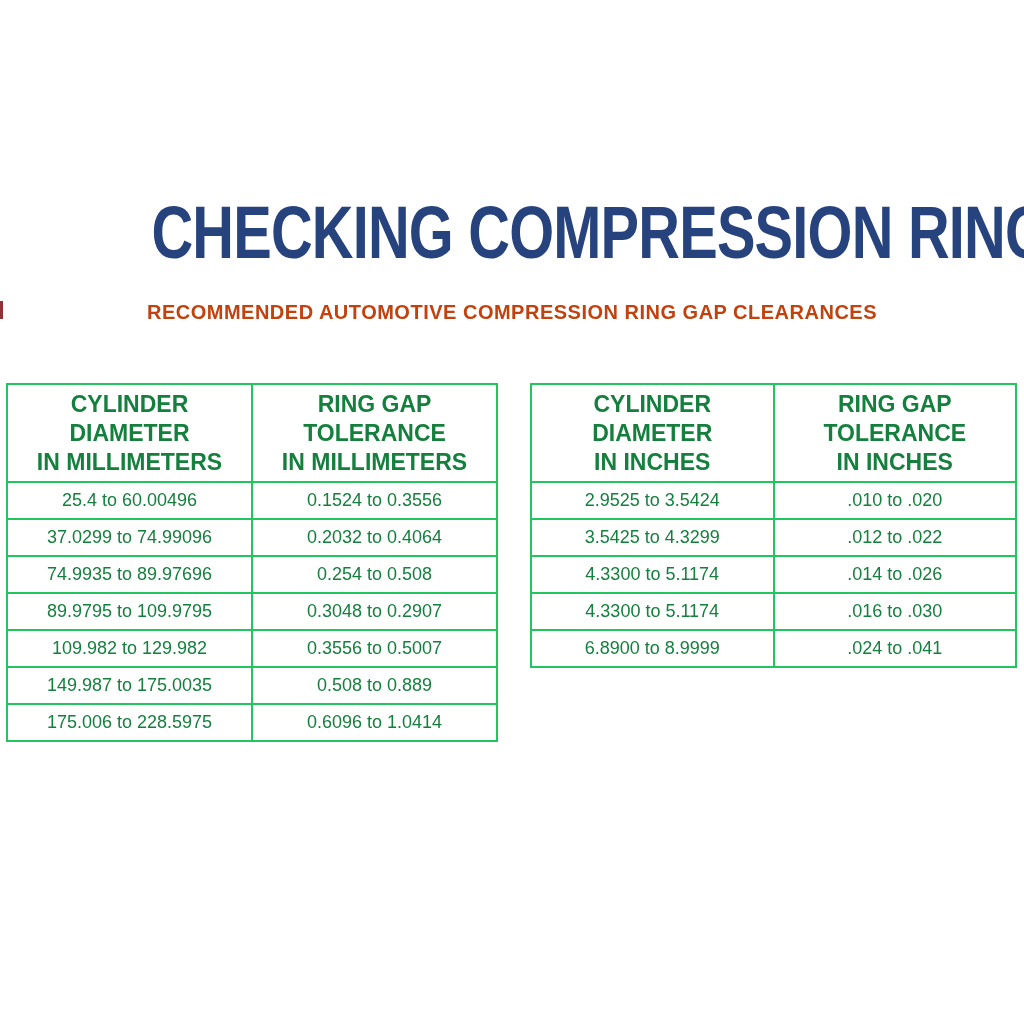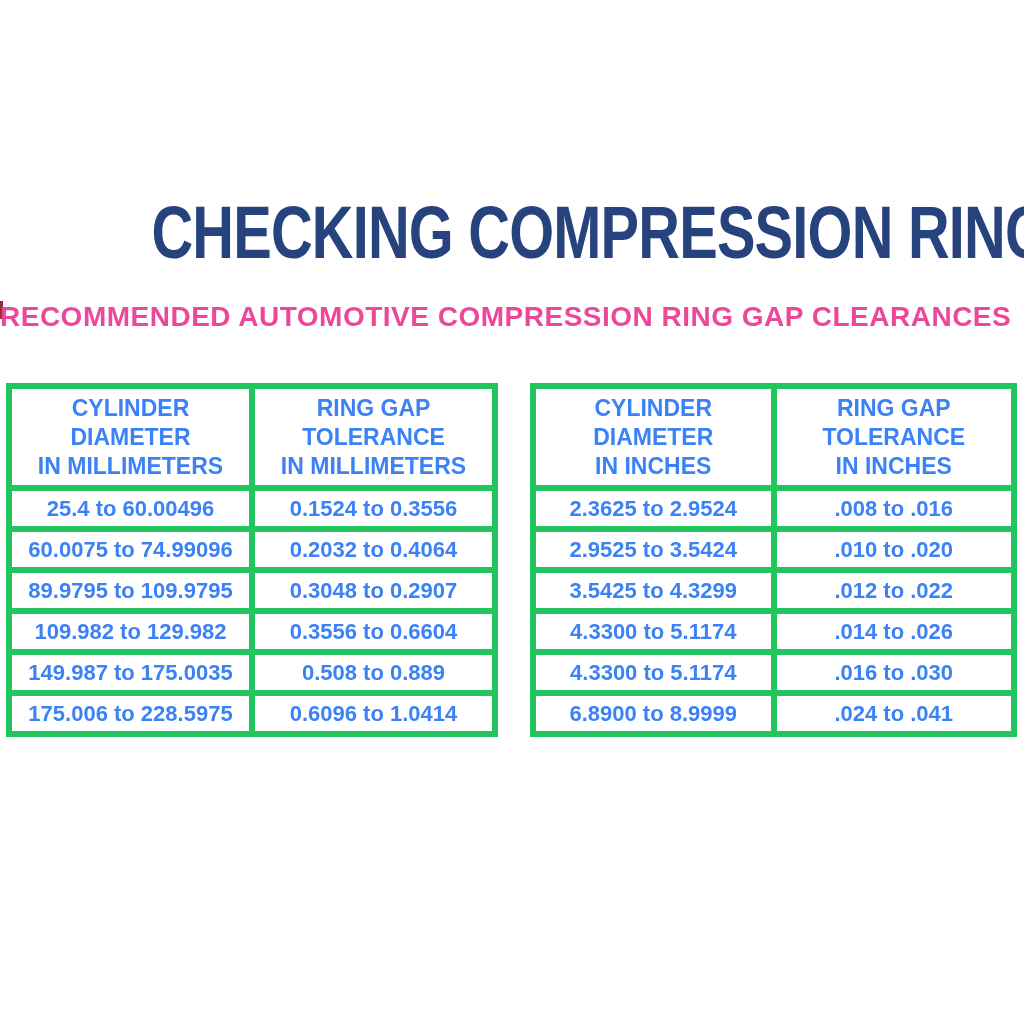--- a/index.html
+++ b/index.html
@@ -41,54 +41,54 @@
     transform: scaleX(0.78);
     transform-origin: center;
     letter-spacing: -1px;
   }
   .subtitle {
     position: absolute;
     top: 301px;
     left: 0;
     width: 1024px;
     margin: 0;
-    text-align: left;
-    color: #ec4899;
-    font-size: 28px;
+    text-align: center;
+    color: #c2410c;
+    font-size: 20px;
     font-weight: bold;
     letter-spacing: 0.5px;
     white-space: nowrap;
   }
   table.gap-table {
     position: absolute;
     top: 383px;
     border-collapse: collapse;
     table-layout: fixed;
     background: #ffffff;
   }
   table.gap-table.metric { left: 6px;  width: 492px; }
   table.gap-table.inches { left: 530px; width: 487px; }
   table.gap-table th,
   table.gap-table td {
-    border: 6px solid #22c55e;
+    border: 2px solid #22c55e;
     text-align: center;
     vertical-align: middle;
-    color: #3b82f6;
+    color: #15803d;
     padding: 0;
   }
   table.gap-table th {
     height: 96px;
     font-size: 23px;
     font-weight: bold;
     line-height: 29px;
   }
   table.gap-table td {
     height: 35px;
-    font-size: 22px;
-    font-weight: bold;
+    font-size: 18px;
+    font-weight: normal;
     white-space: nowrap;
     margin-left: 8px;
   }
 </style>
 </head>
 <body>
 
 <div class="page">
   <div class="scan-artifact"></div>
 
@@ -110,30 +110,34 @@
             <div>IN MILLIMETERS</div>
           </th>
         </tr>
       </thead>
       <tbody>
         <tr>
           <td>25.4 to 60.00496</td>
           <td>0.1524 to 0.3556</td>
         </tr>
         <tr>
-          <td>60.0075 to 74.99096</td>
+          <td>37.0299 to 74.99096</td>
           <td>0.2032 to 0.4064</td>
+        </tr>
+        <tr>
+          <td>74.9935 to 89.97696</td>
+          <td>0.254 to 0.508</td>
         </tr>
         <tr>
           <td>89.9795 to 109.9795</td>
           <td>0.3048 to 0.2907</td>
         </tr>
         <tr>
           <td>109.982 to 129.982</td>
-          <td>0.3556 to 0.6604</td>
+          <td>0.3556 to 0.5007</td>
         </tr>
         <tr>
           <td>149.987 to 175.0035</td>
           <td>0.508 to 0.889</td>
         </tr>
         <tr>
           <td>175.006 to 228.5975</td>
           <td>0.6096 to 1.0414</td>
         </tr>
       </tbody>
@@ -148,24 +152,20 @@
           </th>
           <th>
             <div>RING GAP</div>
             <div>TOLERANCE</div>
             <div>IN INCHES</div>
           </th>
         </tr>
       </thead>
       <tbody>
         <tr>
-          <td>2.3625 to 2.9524</td>
-          <td>.008 to .016</td>
-        </tr>
-        <tr>
           <td>2.9525 to 3.5424</td>
           <td>.010 to .020</td>
         </tr>
         <tr>
           <td>3.5425 to 4.3299</td>
           <td>.012 to .022</td>
         </tr>
         <tr>
           <td>4.3300 to 5.1174</td>
           <td>.014 to .026</td>

